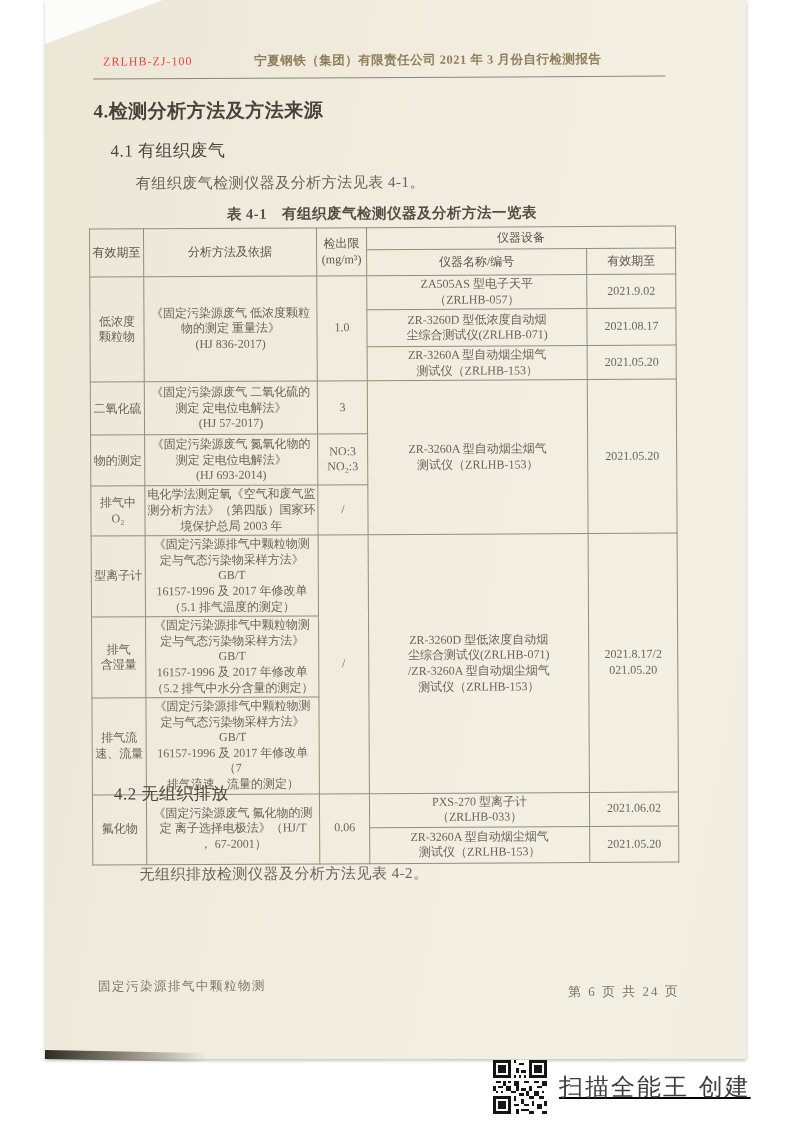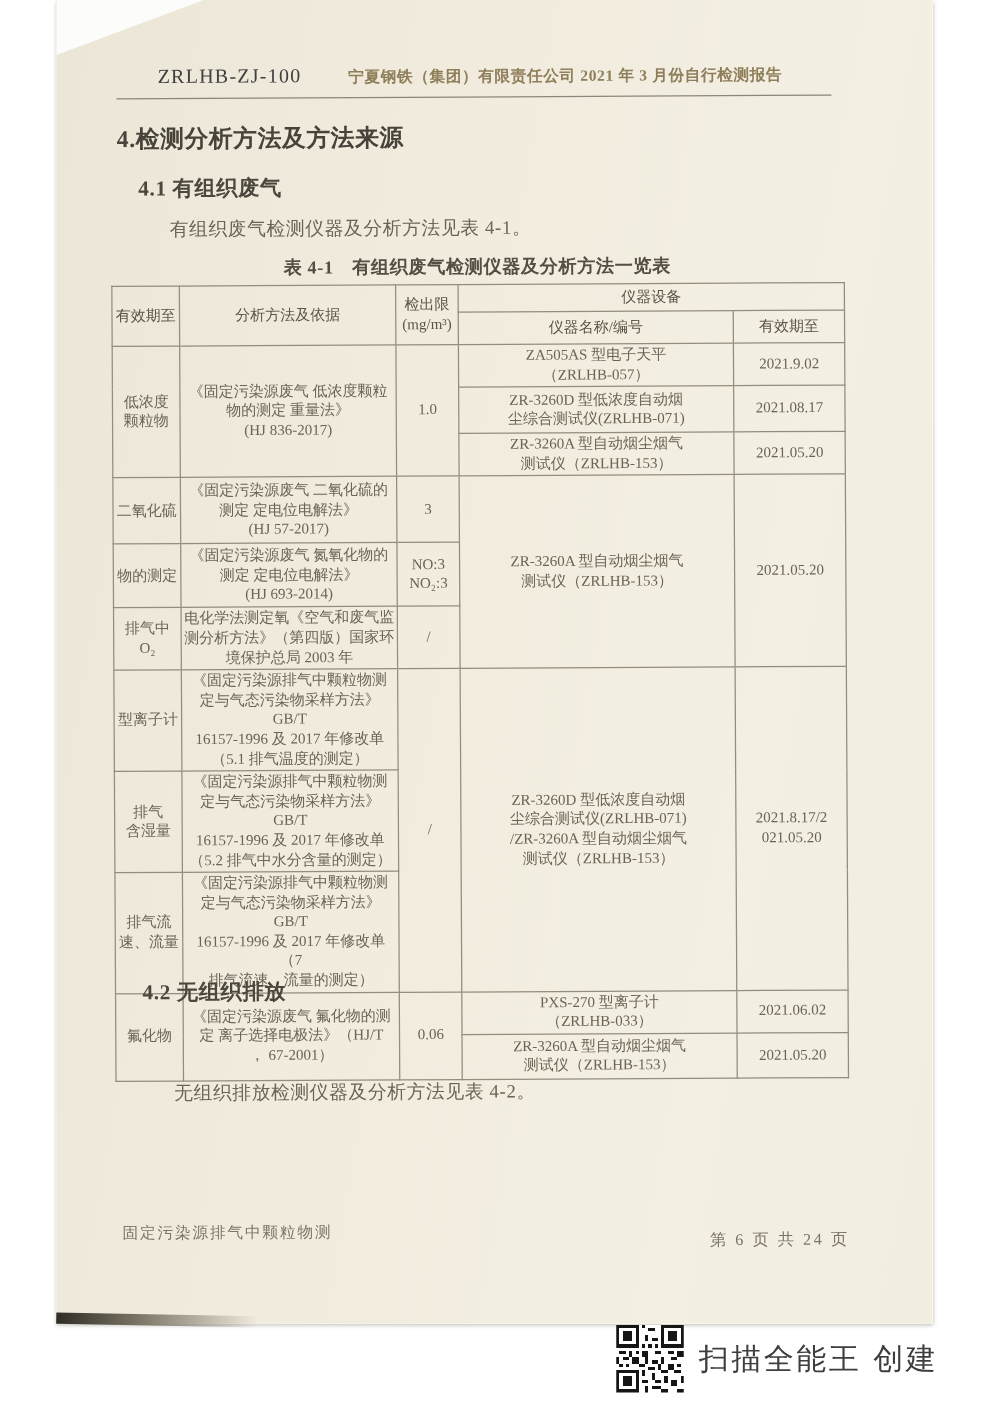--- a/index.html
+++ b/index.html
@@ -10,26 +10,26 @@
          box-shadow:0 2px 3px rgba(60,55,40,.25), 2px 0 4px rgba(60,55,40,.06);}
   .corner-wedge{position:absolute;left:45px;top:0;width:118px;height:44px;background:#fcfcfa;
          clip-path:polygon(0 0,100% 0,0 100%);}
   .bottom-shadow{position:absolute;left:45px;top:1050px;width:170px;height:9px;
          background:linear-gradient(to right,#2f2c25,#7d7868 40%,rgba(190,185,170,0) 95%);
          transform:rotate(1.1deg);transform-origin:left center;}
   .content{position:absolute;left:0;top:0;width:793px;height:1059px;
          transform:rotate(-0.3deg);transform-origin:50% 40%;}
 
   .doc-header{position:absolute;top:52px;left:105px;width:560px;display:flex;align-items:baseline;}
-  .doc-no{font-size:16px;color:#404040;letter-spacing:1px;margin-left:23px;}
+  .doc-no{font-size:12px;color:#ef4444;letter-spacing:1px;}
   .doc-title{flex:1;text-align:center;font-size:12.5px;font-weight:600;color:#8f7e5a;letter-spacing:.5px;}
   .header-rule{position:absolute;top:77px;left:95px;width:572px;height:1px;background:#8c867a;}
 
   .h1{position:absolute;top:97px;left:95px;font-size:19px;font-weight:700;color:#48433a;letter-spacing:.5px;}
-  .h2{position:absolute;left:112px;font-size:17px;font-weight:700;color:#4c473e;letter-spacing:.5px;}
+  .h2{position:absolute;left:112px;font-size:17px;font-weight:400;color:#4c473e;letter-spacing:.5px;}
   .h2.s41{top:138px;}
   .h2.s42{top:781px;}
   .para{position:absolute;left:137px;font-size:15px;color:#6b6456;letter-spacing:.5px;}
   .para.p41{top:173px;}
   .para.p42{top:864px;}
 
   .table-title{position:absolute;top:204px;left:90px;width:586px;text-align:center;
          font-size:14.5px;font-weight:700;color:#534d43;letter-spacing:.5px;}
 
   table.t41{position:absolute;top:227px;left:90px;width:586px;border-collapse:collapse;
@@ -40,21 +40,21 @@
   .preline{white-space:pre-line;}
   .hr1{height:22px;}.hr2{height:26px;}
   .ra1{height:33px;}.ra2{height:37px;}.ra3{height:34px;}
   .rb{height:53px;}.rc{height:51px;}.rd{height:48px;}
   .re{height:62px;}.rf{height:66px;}.rg{height:66px;}
   .rh1{height:34px;}.rh2{height:36px;}
 
   .footer-company{position:absolute;top:977px;left:95px;font-size:12.5px;color:#7c7567;letter-spacing:1.5px;}
   .footer-page{position:absolute;top:984px;left:565px;font-size:13px;color:#7c7567;letter-spacing:2px;}
 
-  .watermark{position:absolute;left:493px;top:1060px;display:flex;align-items:center;gap:12px;}
+  .watermark{position:absolute;left:493px;top:1060px;display:flex;align-items:center;gap:12px;text-decoration:underline;}
   .qr{width:54px;height:54px;display:block;}
   .wm-text{font-family:"DejaVu Sans","Liberation Sans",sans-serif;font-size:24px;color:#3e3e3e;letter-spacing:2px;}
 </style>
 </head>
 <body>
 
 <div class="canvas">
   <div class="paper"></div>
 
   <div class="content">

